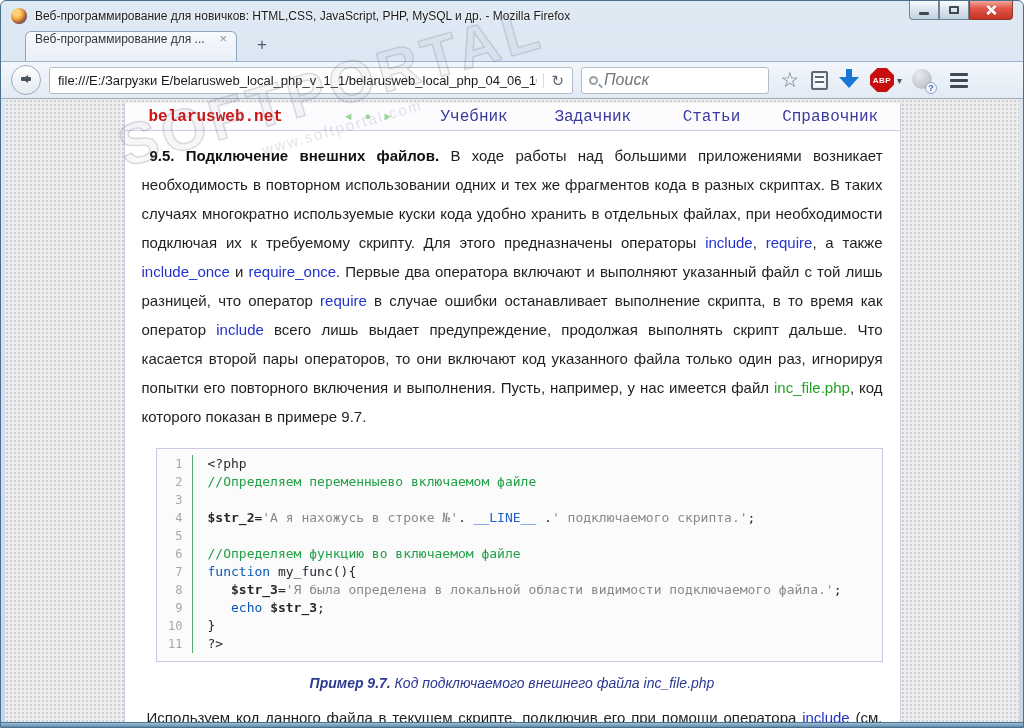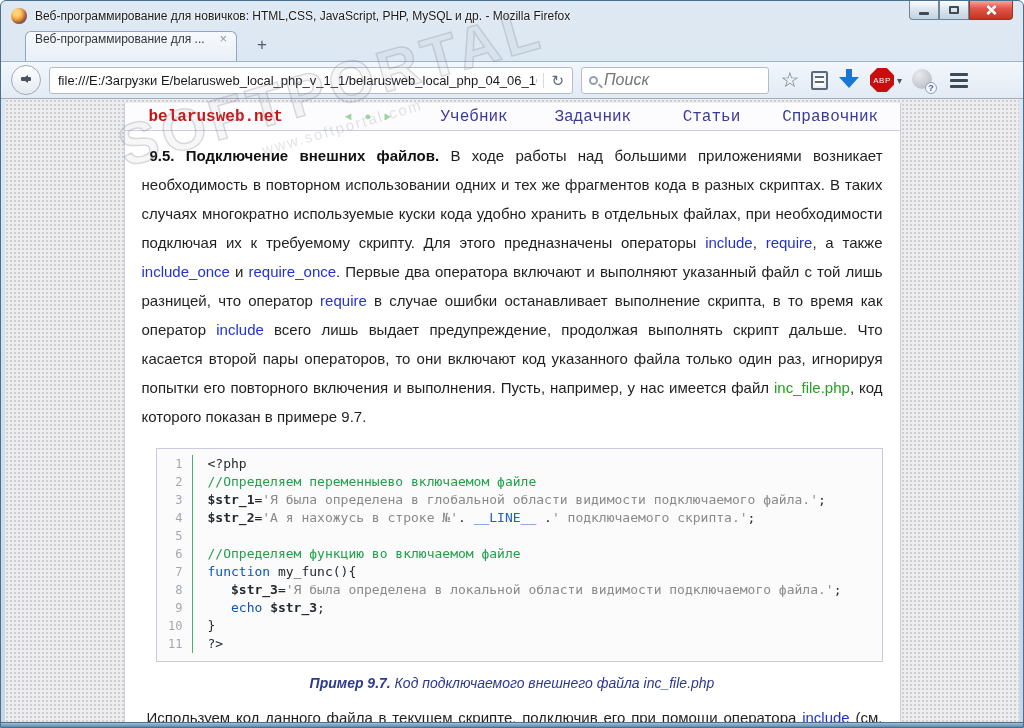--- a/index.html
+++ b/index.html
@@ -56,21 +56,21 @@
   .searchbox input { border:none; outline:none; width:100%; font-size:16px; font-style:italic; color:#8b939e;
     font-family:"Liberation Sans",sans-serif; background:transparent; }
   .tool-ico { flex:none; display:flex; align-items:center; justify-content:center; height:30px; }
   .star { font-size:21px; color:#6d7785; width:26px; }
   .clip { width:17px; height:19px; border:2px solid #5e6978; border-radius:2px;
     background:repeating-linear-gradient(#fff 0 3px, #5e6978 3px 5px); background-clip:content-box; padding:2px; }
   .dl { width:26px; position:relative; height:22px; }
   .dl .stem { position:absolute; left:10px; top:0; width:6px; height:9px; background:#1877d2; }
   .dl .head { position:absolute; left:3px; top:8px; border:10px solid transparent; border-top:11px solid #1877d2; }
   .abp-wrap { display:flex; align-items:center; gap:3px; }
-  .abp { width:24px; height:24px; background:#c70d0d; border-radius:2px; color:#fff; font-weight:normal;
+  .abp { width:24px; height:24px; background:#c70d0d; border-radius:2px; color:#fff; font-weight:bold;
     font-size:8px; display:flex; align-items:center; justify-content:center; letter-spacing:.5px;
     clip-path:polygon(30% 0,70% 0,100% 30%,100% 70%,70% 100%,30% 100%,0 70%,0 30%); }
   .caret { font-size:10px; color:#4a5460; }
   .extwrap { position:relative; width:26px; height:24px; }
   .ext-globe { position:absolute; left:2px; top:1px; width:20px; height:20px; border-radius:50%;
     background:radial-gradient(circle at 35% 30%, #e7e9ec, #b9bec6 70%, #9aa1ab); opacity:.85; }
   .ext-q { position:absolute; right:-1px; bottom:-2px; width:12px; height:12px; border-radius:50%;
     background:#f4f6f9; border:1px solid #8fa3c0; color:#3a66c2; font-size:9px; font-weight:bold;
     display:flex; align-items:center; justify-content:center; }
   .menu { width:30px; display:flex; flex-direction:column; gap:3px; align-items:center; }
@@ -222,21 +222,20 @@
             <div class="code-row">
               <span class="code-num">1</span>
               <span class="code-body"><span class="seg-plain">&lt;?php</span></span>
             </div>
             <div class="code-row">
               <span class="code-num">2</span>
               <span class="code-body"><span class="seg-com">//Определяем переменныево включаемом файле</span></span>
             </div>
             <div class="code-row">
               <span class="code-num">3</span>
-              <span class="code-body"><span class="seg-var">$str_1</span><span class="seg-plain">=</span><span class="seg-str">'Я была определена в глобальной области видимости подключаемого файла.'</span><span class="seg-plain">;</span></span>
             </div>
             <div class="code-row">
               <span class="code-num">4</span>
               <span class="code-body"><span class="seg-var">$str_2</span><span class="seg-plain">=</span><span class="seg-str">'А я нахожусь в строке №'</span><span class="seg-plain">. </span><span class="seg-const">__LINE__</span><span class="seg-plain"> .</span><span class="seg-str">' подключаемого скрипта.'</span><span class="seg-plain">;</span></span>
             </div>
             <div class="code-row">
               <span class="code-num">5</span>
               <span class="code-body"></span>
             </div>
             <div class="code-row">

